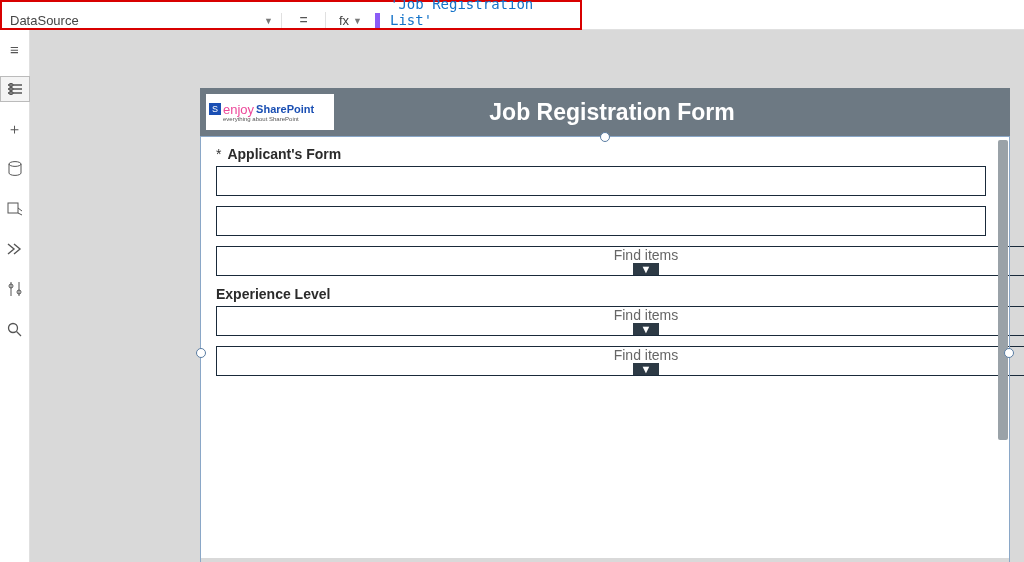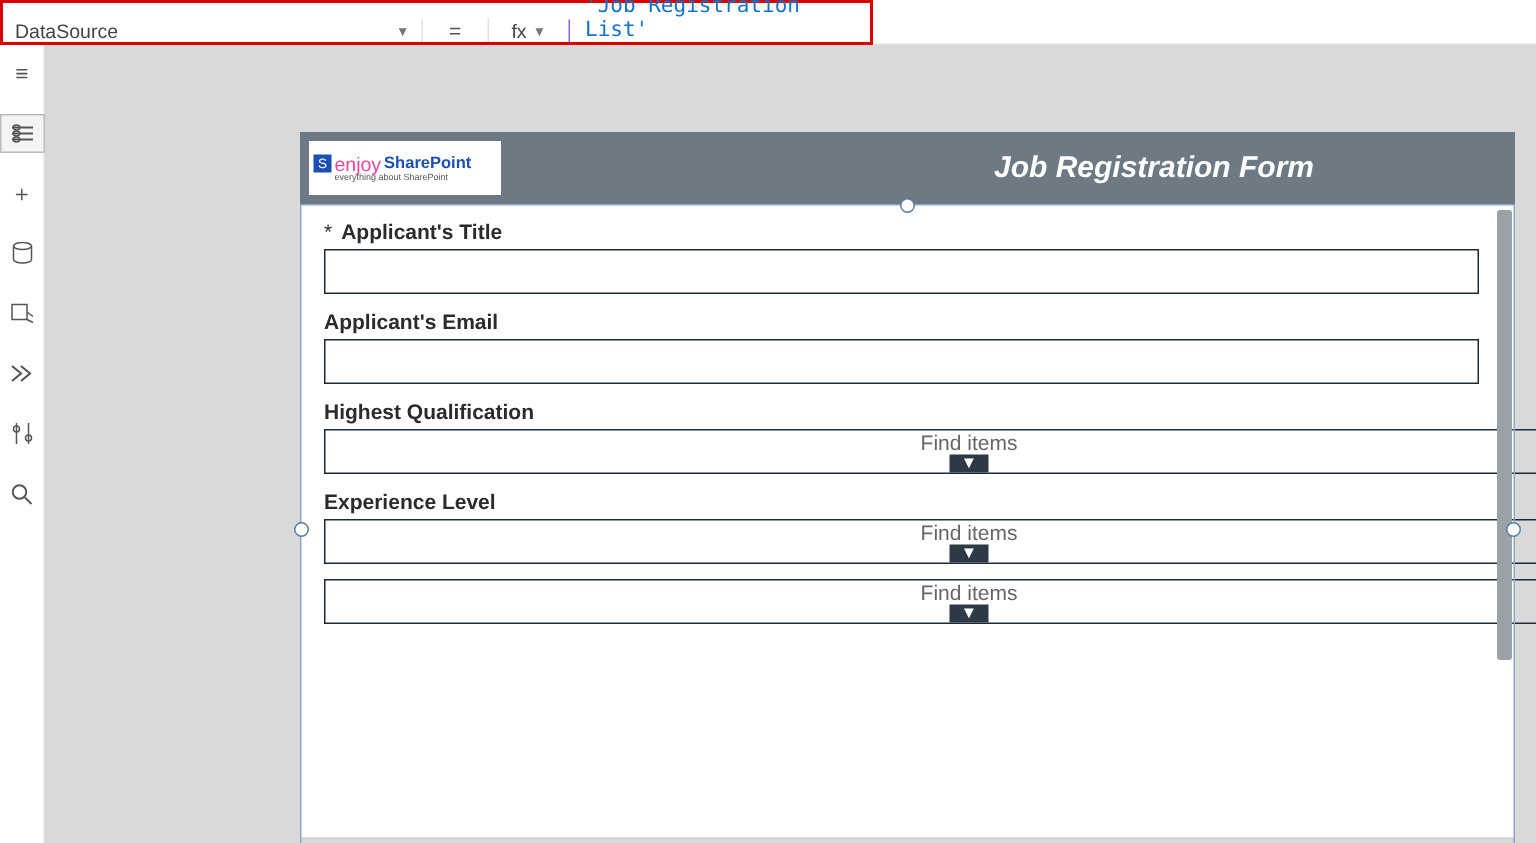--- a/index.html
+++ b/index.html
@@ -37,21 +37,21 @@
     border-right: 1px solid #e0e0e0;
     color: #555;
     font-size: 14px;
   }
   .fx-cell {
     width: 54px;
     display: flex;
     align-items: center;
     justify-content: center;
     gap: 4px;
-    border-right: 1px solid #8b5cf6;
+    border-right: 5px solid #8b5cf6;
     color: #444;
     font-family: Georgia, serif;
   }
   .formula-text {
     flex: 1;
     display: flex;
     align-items: center;
     padding: 0 10px;
     font-family: Consolas, monospace;
     color: #1473c9;
@@ -125,25 +125,24 @@
     line-height: 1;
   }
   .logo-line1 { display:flex; align-items:center; gap:2px;}
   .logo-sq { width:12px;height:12px;background:#1a4fb3;display:inline-block;color:#fff;font-size:9px;text-align:center;line-height:12px;}
   .logo-enjoy { color:#ec4899; font-weight:400; font-size:13px;}
   .logo-sp { color:#1a4fb3; font-weight:700; font-size:11px;}
   .logo-tag { font-size:6px; color:#555; padding-left:14px;}
   .header-title {
     flex:1;
     color:#fff;
-    font-size:20px;
+    font-size:23px;
     font-weight:600;
-    text-align:right;
+    text-align:center;
     padding-right:128px;
-    font-style:italic;
   }
 
   .form-body {
     position: relative;
     padding: 10px 16px 0 16px;
     height: calc(100% - 48px);
   }
   .form-scrollbar {
     position:absolute; right:2px; top:4px; width:10px; height:300px;
     background:#9aa2a8; border-radius:2px;
@@ -274,37 +273,31 @@
         </div>
         <div class="header-title">Job Registration Form</div>
       </div>
 
       <div class="form-body">
         <div class="form-scrollbar"></div>
 
         <div class="field-row">
           <div class="field-label">
             <span class="req-star">*</span>
-            <span>Applicant's Title</span>
+            <span>Applicant's Form</span>
           </div>
           <div class="field-input"></div>
         </div>
 
         <div class="field-row">
-          <div class="field-label">
-            <span>Applicant's Email</span>
-          </div>
           <div class="field-input"></div>
         </div>
 
 
         <div class="field-row">
-          <div class="field-label">
-            <span>Highest Qualification</span>
-          </div>
           <div class="field-combo">
             <div class="combo-text">Find items</div>
             <div class="combo-btn">▼</div>
           </div>
         </div>
 
         <div class="field-row">
           <div class="field-label">
             <span>Experience Level</span>
           </div>

